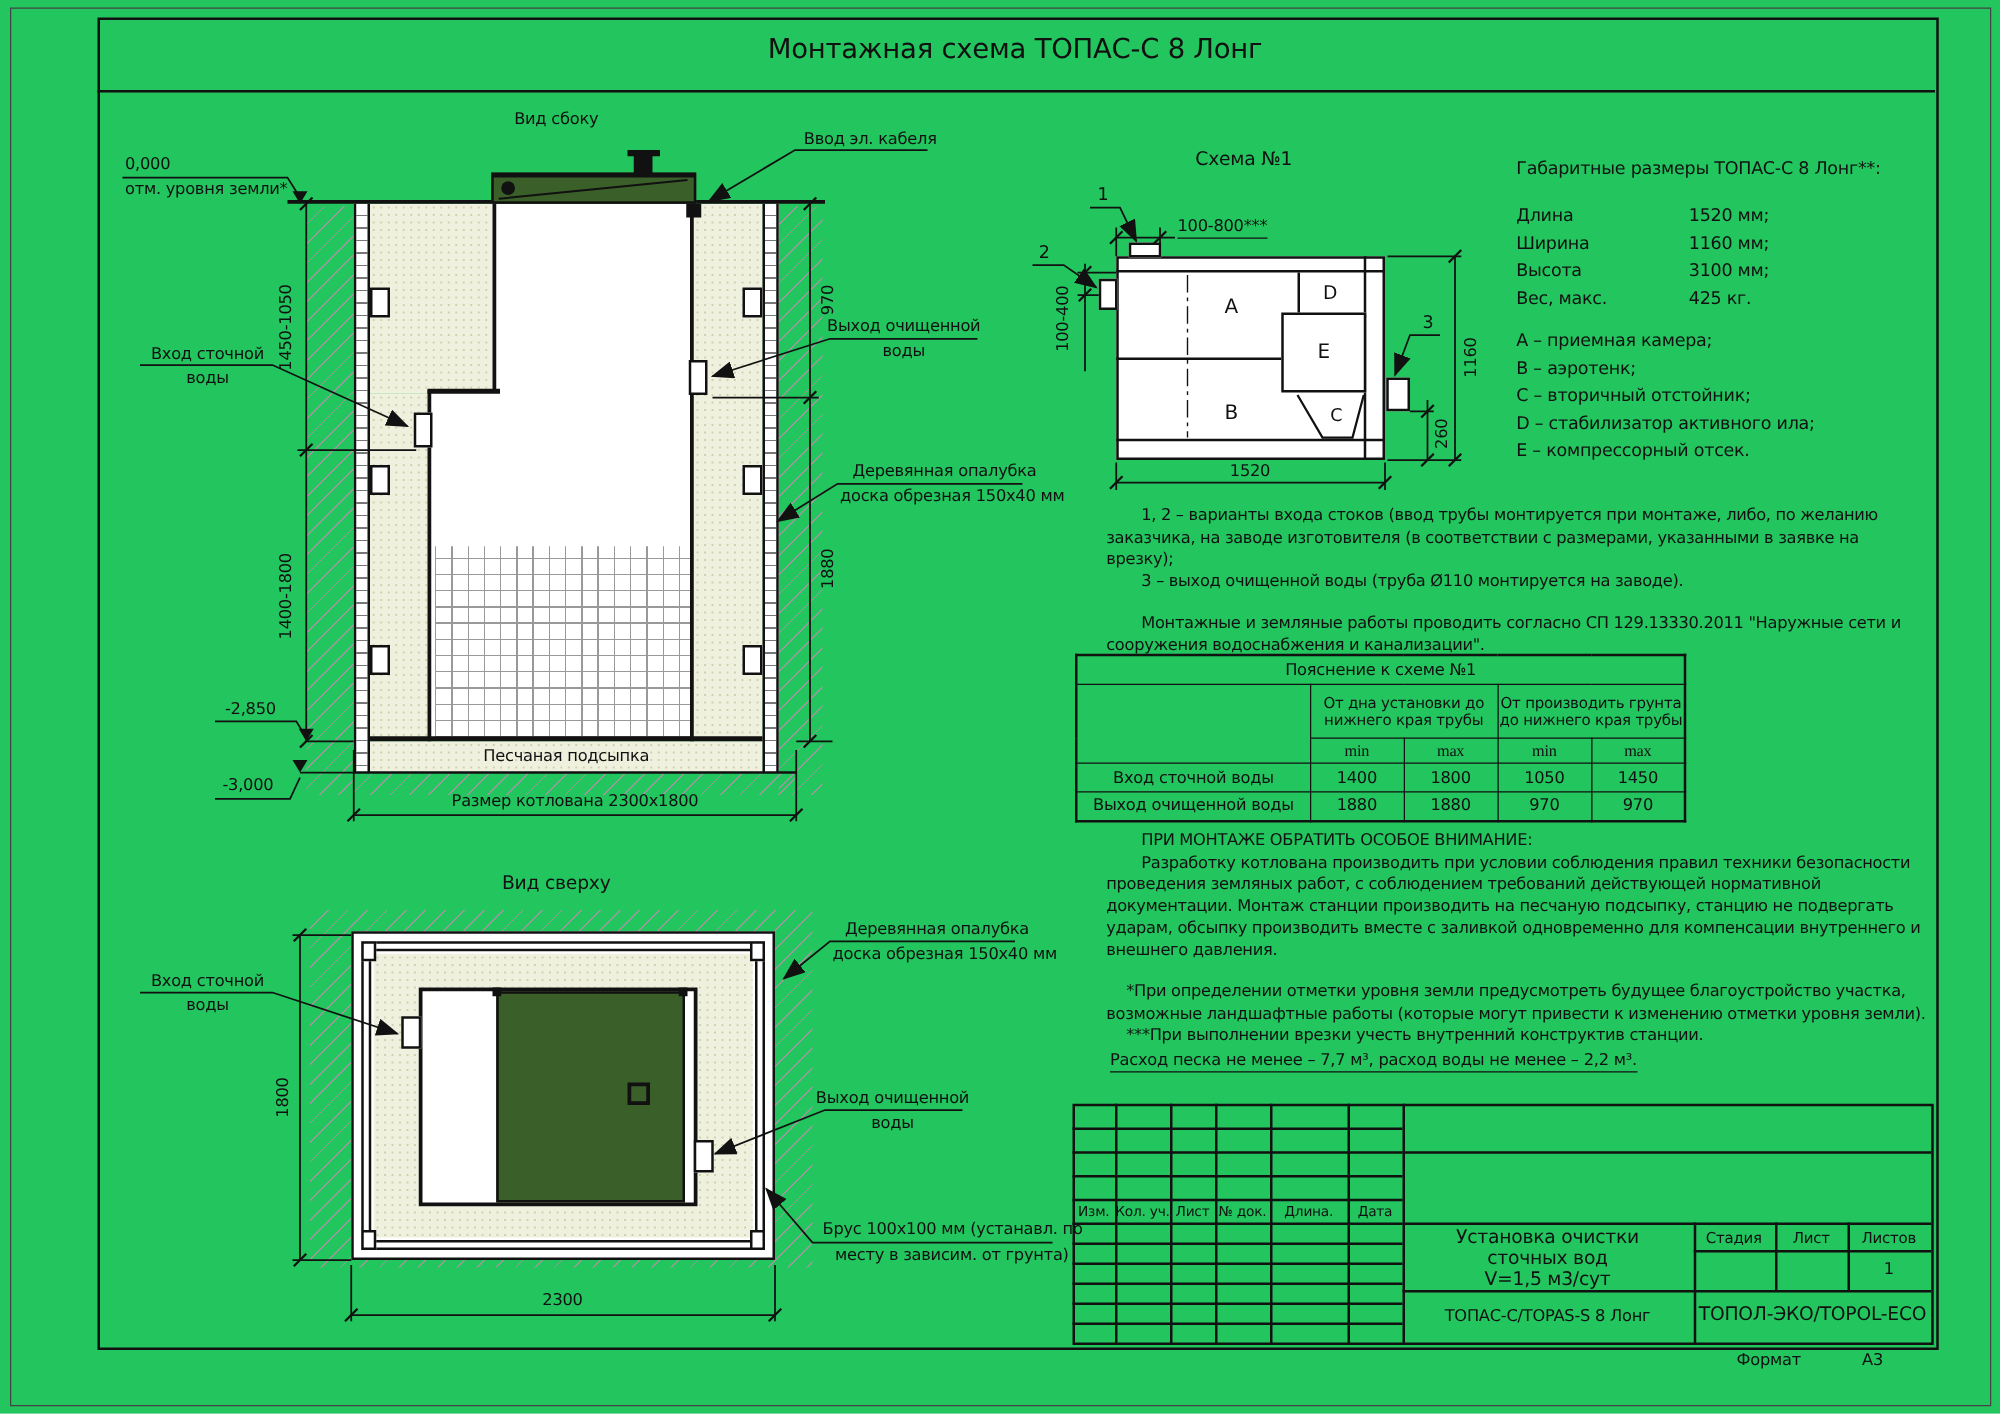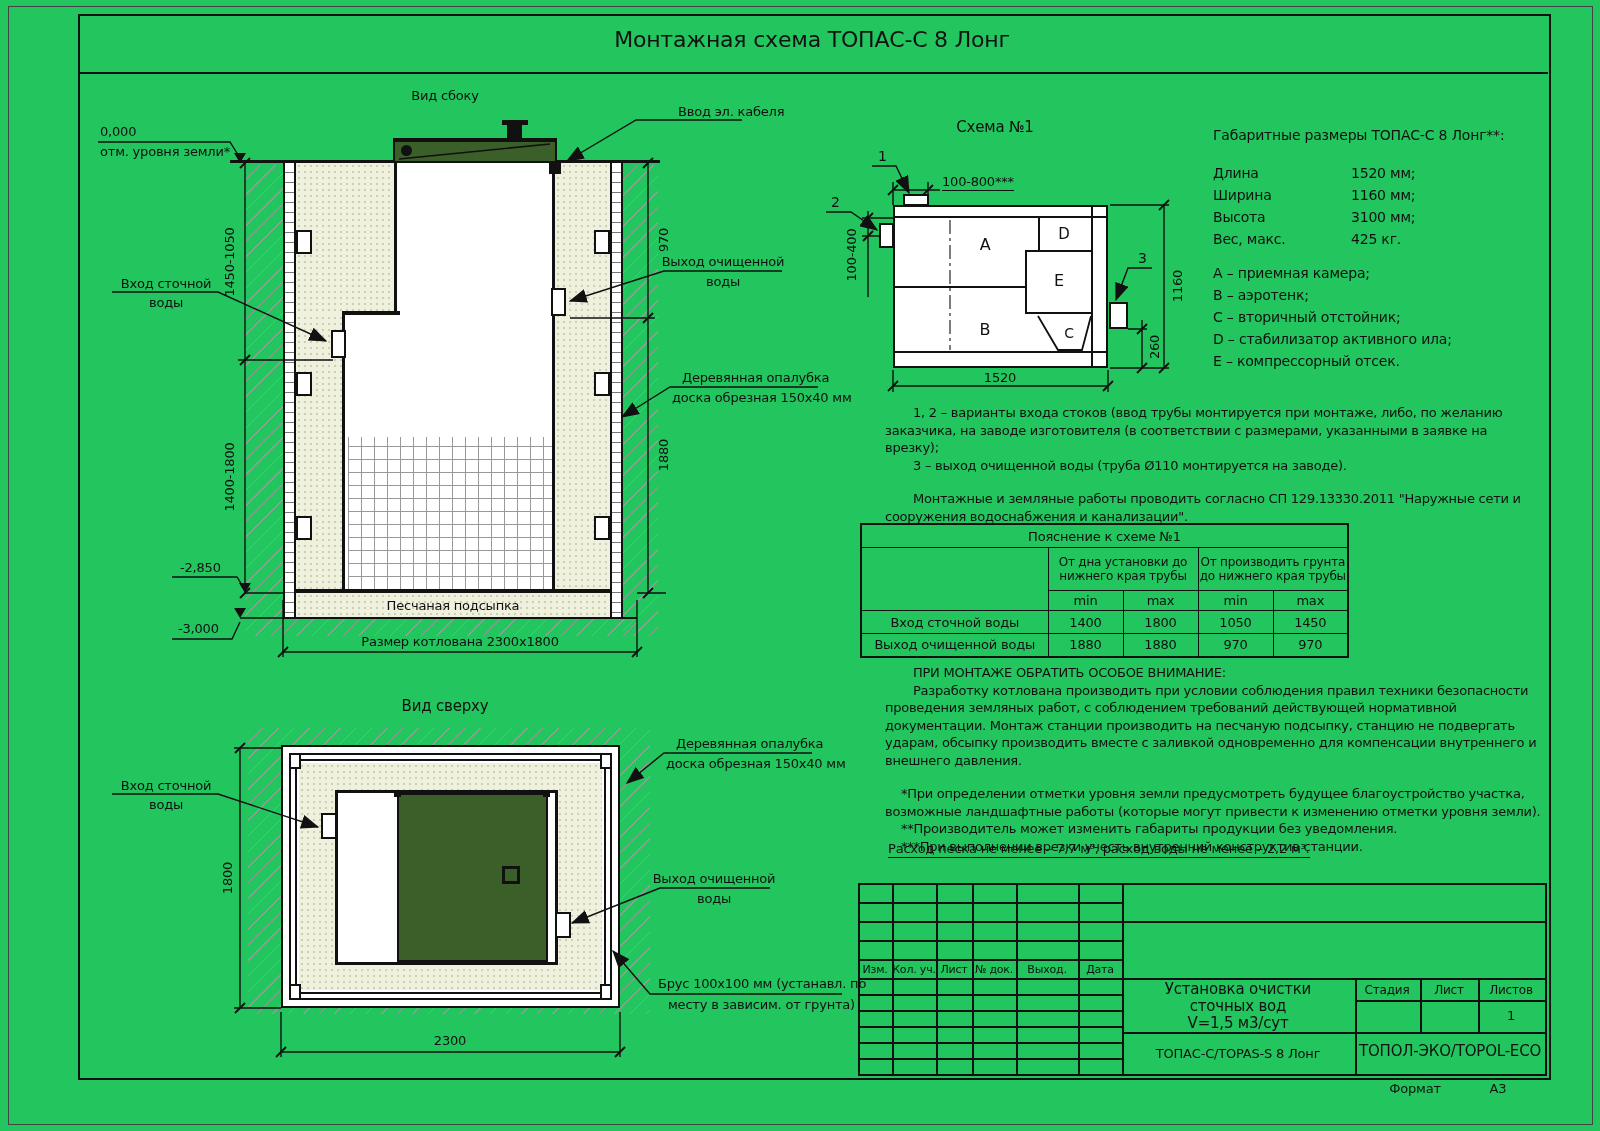--- a/index.html
+++ b/index.html
@@ -157,21 +157,21 @@
         </colgroup>
       <tbody>
           <tr>
             <td colspan="5" style="height:22px;">Пояснение к схеме №1</td>
           </tr>
       <tr>
         <td rowspan="2" style="height:62px;"></td>
         <td colspan="2" style="font-size:12px;line-height:14px;height:42px;">От дна установки до нижнего края трубы</td>
         <td colspan="2" style="font-size:12px;line-height:14px;">От производить грунта до нижнего края трубы</td>
       </tr>
-      <tr style="height:20px;">
+      <tr style="height:20px;font-family:Liberation Serif, serif;">
         <td>min</td>
         <td>max</td>
         <td>min</td>
         <td>max</td>
       </tr>
       <tr style="height:23px;">
         <td>Вход сточной воды</td>
         <td>1400</td>
         <td>1800</td>
         <td>1050</td>
@@ -185,21 +185,20 @@
         <td>970</td>
       </tr>
     </tbody>
       </table>
   </div>
 
   <div class="txt" style="left:885px;top:664px;width:658px;">
     <p style="text-indent:28px;">ПРИ МОНТАЖЕ ОБРАТИТЬ ОСОБОЕ ВНИМАНИЕ:</p>
     <p style="text-indent:28px;">Разработку котлована производить при условии соблюдения правил техники безопасности проведения земляных работ, с соблюдением требований действующей нормативной документации. Монтаж станции производить на песчаную подсыпку, станцию не подвергать ударам, обсыпку производить вместе с заливкой одновременно для компенсации внутреннего и внешнего давления.</p>
     <p style="text-indent:16px;margin-top:16px;">*При определении отметки уровня земли предусмотреть будущее благоустройство участка, возможные ландшафтные работы (которые могут привести к изменению отметки уровня земли).</p>
-    <p style="text-indent:16px;">**Производитель может изменить габариты продукции без уведомления.</p>
     <p style="text-indent:16px;">***При выполнении врезки учесть внутренний конструктив станции.</p>
   </div>
   <div class="lbl" style="left:888px;top:841px;">
     <span class="und">Расход песка не менее – 7,7 м³, расход воды не менее – 2,2 м³.</span>
   </div>
 
   <div class="abs" style="left:858px;top:883px;width:689px;height:193px;border:2.5px solid #111;box-sizing:border-box;"></div>
 
   <div class="line" style="left:892px;top:883px;width:1.5px;height:193px;"></div>
   <div class="line" style="left:936px;top:883px;width:1.5px;height:193px;"></div>
@@ -216,21 +215,21 @@
   <div class="line" style="left:858px;top:994px;width:264px;height:1.5px;"></div>
   <div class="line" style="left:858px;top:1010px;width:264px;height:1.5px;"></div>
   <div class="line" style="left:858px;top:1026px;width:264px;height:1.5px;"></div>
   <div class="line" style="left:858px;top:1042px;width:264px;height:1.5px;"></div>
   <div class="line" style="left:858px;top:1058px;width:264px;height:1.5px;"></div>
 
   <div class="lbl ctr" style="left:875px;top:962px;font-size:11px;">Изм.</div>
   <div class="lbl ctr" style="left:914px;top:962px;font-size:11px;">Кол. уч.</div>
   <div class="lbl ctr" style="left:954px;top:962px;font-size:11px;">Лист</div>
   <div class="lbl ctr" style="left:994px;top:962px;font-size:11px;">№ док.</div>
-  <div class="lbl ctr" style="left:1047px;top:962px;font-size:11px;">Выход.</div>
+  <div class="lbl ctr" style="left:1047px;top:962px;font-size:11px;">Длина.</div>
   <div class="lbl ctr" style="left:1100px;top:962px;font-size:11px;">Дата</div>
 
   <div class="line" style="left:1122px;top:921px;width:423px;height:1.5px;"></div>
   <div class="line" style="left:1122px;top:978px;width:423px;height:2px;"></div>
   <div class="line" style="left:1122px;top:1032px;width:423px;height:2px;"></div>
   <div class="line" style="left:1355px;top:978px;width:2px;height:98px;"></div>
   <div class="line" style="left:1420px;top:978px;width:1.5px;height:54px;"></div>
   <div class="line" style="left:1478px;top:978px;width:1.5px;height:54px;"></div>
   <div class="line" style="left:1355px;top:1000px;width:190px;height:1.5px;"></div>
 
@@ -321,21 +320,21 @@
         <path d="M1159 373 L1169 363"></path>
       <path d="M1137 334 L1147 324"></path>
         <path d="M1137 373 L1147 363"></path>
       <path d="M888 391 L898 381"></path>
         <path d="M1103 391 L1113 381"></path>
     </g>
   </svg>
 
   <div class="lbl" style="left:100px;top:124px;">0,000</div>
   <div class="lbl" style="left:100px;top:144px;">отм. уровня земли*</div>
-  <div class="lbl" style="left:678px;top:104px;">Ввод эл. кабеля</div>
+  <div class="lbl" style="left:643px;top:104px;">Ввод эл. кабеля</div>
   <div class="lbl ctr" style="left:166px;top:276px;">Вход сточной</div>
   <div class="lbl ctr" style="left:166px;top:295px;">воды</div>
   <div class="lbl ctr" style="left:723px;top:254px;">Выход очищенной</div>
   <div class="lbl ctr" style="left:723px;top:274px;">воды</div>
   <div class="lbl" style="left:682px;top:370px;">Деревянная опалубка</div>
   <div class="lbl" style="left:672px;top:390px;">доска обрезная 150х40 мм</div>
   <div class="lbl ctr" style="left:453px;top:598px;">Песчаная подсыпка</div>
   <div class="lbl ctr" style="left:460px;top:634px;">Размер котлована 2300х1800</div>
   <div class="lbl" style="left:180px;top:560px;">-2,850</div>
   <div class="lbl" style="left:178px;top:621px;">-3,000</div>

